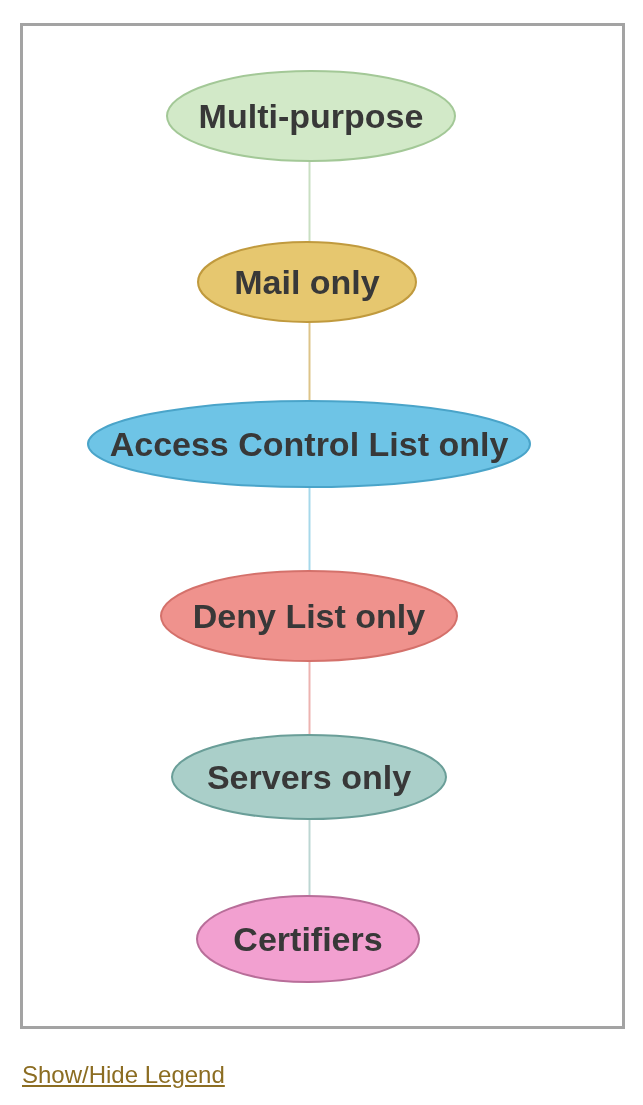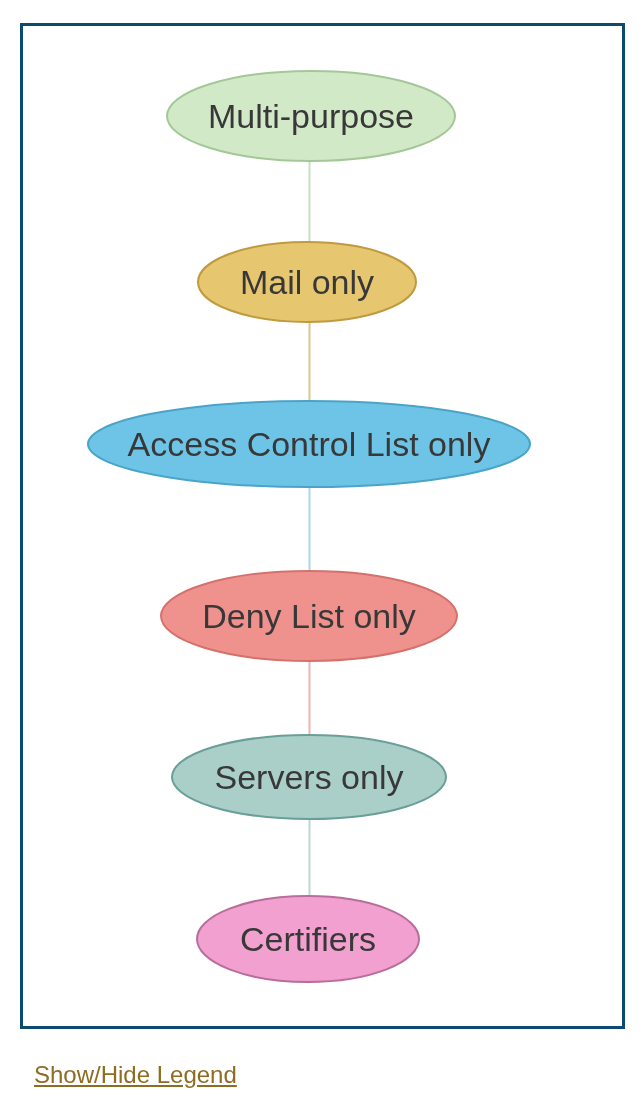--- a/index.html
+++ b/index.html
@@ -11,42 +11,43 @@
     font-family: "Liberation Sans", sans-serif;
     position: relative;
   }
   .diagram-frame {
     position: absolute;
     left: 20px;
     top: 23px;
     width: 605px;
     height: 1006px;
     box-sizing: border-box;
-    border: 3px solid #0c4a6e;
+    border: 3px solid #a3a3a3;
     background: #ffffff;
+    font-weight: bold;
   }
   .diagram-frame svg {
     display: block;
   }
   .node-label {
     font-family: "Liberation Sans", sans-serif;
     font-size: 34px;
     fill: #383838;
     text-anchor: middle;
   }
   .edge-line {
     stroke-width: 2;
   }
   .node-ellipse {
     stroke-width: 2;
     cursor: pointer;
   }
   .legend-link {
     position: absolute;
-    left: 34px;
+    left: 22px;
     top: 1061px;
     font-size: 24px;
     color: #8c6d22;
     text-decoration: underline;
     cursor: pointer;
     text-align: center;
   }
 </style>
 </head>
 <body>

